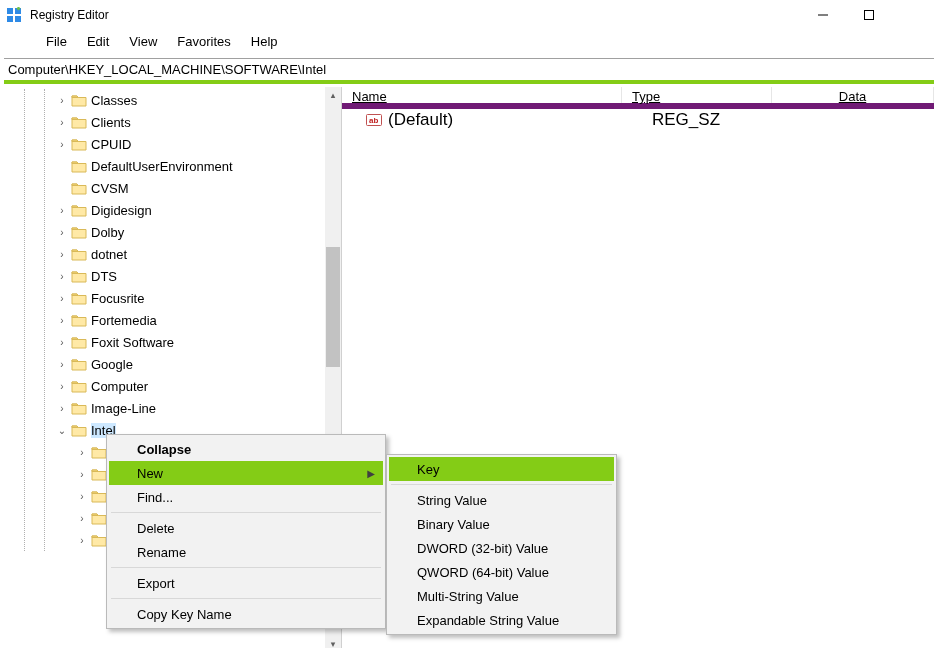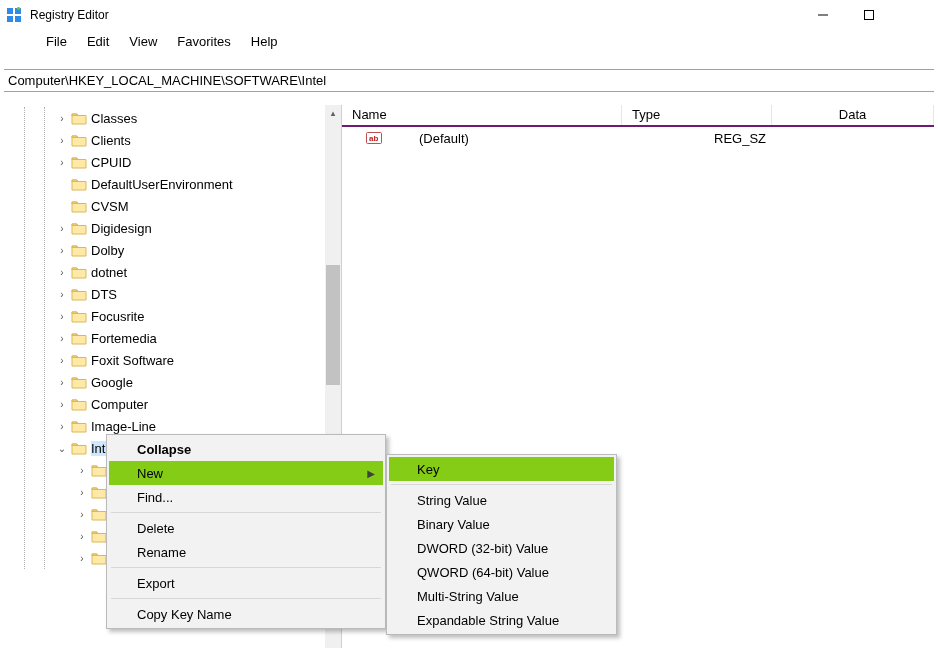--- a/index.html
+++ b/index.html
@@ -44,24 +44,24 @@
     margin-left: 32px;
   }
   .menubar .menu-item {
     padding: 2px 10px;
     font-size: 13px;
     cursor: default;
   }
   
   .addressbar {
     border-top: 1px solid #a0a0a0;
-    border-bottom: 1px solid #84cc16;
+    border-bottom: 4px solid #84cc16;
     padding: 3px 4px;
     font-size: 13px;
-    margin: 12px 4px;
+    margin: 1px 4px;
   }
   
   .main {
     display: flex;
     height: calc(100% - 30px - 28px - 24px);
     border-top: 1px solid transparent;
     margin: 2px 4px 0 4px;
   }
   .tree-panel {
     width: 338px;
@@ -121,41 +121,42 @@
     padding-left: 10px;
   }
   .subtree { margin-left: 20px; }
   
   .list-panel {
     flex: 1;
     display: flex; flex-direction: column;
   }
   .list-header {
     display: flex;
-    border-bottom: 2px solid #701a75;
+    border-bottom: 6px solid #701a75;
     height: 22px;
+    text-decoration: underline;
   }
   .list-header .col {
     padding: 2px 10px;
     border-right: 1px solid #e6e6e6;
     font-size: 13px;
   }
   .col-name { width: 280px; }
   .col-type { width: 150px; }
   .col-data { flex:1;text-align:center; }
   .list-row {
     display: flex; align-items: center;
     height: 22px;
     padding-left: 24px;
   }
   .list-row .val-icon {
     width: 16px; height: 16px;
     margin-right: 6px;
   }
-  .list-row .cell { font-size: 13px; margin-left: 31px; }
+  .list-row .cell { font-size: 17px; }
   .cell-name { width: 264px; }
   .cell-type { width: 150px; }
   
   .ctxmenu {
     position: absolute;
     background: #f2f2f2;
     border: 1px solid #bababa;
     box-shadow: 3px 3px 4px rgba(0,0,0,0.25);
     padding: 2px;
     font-size: 13px;

